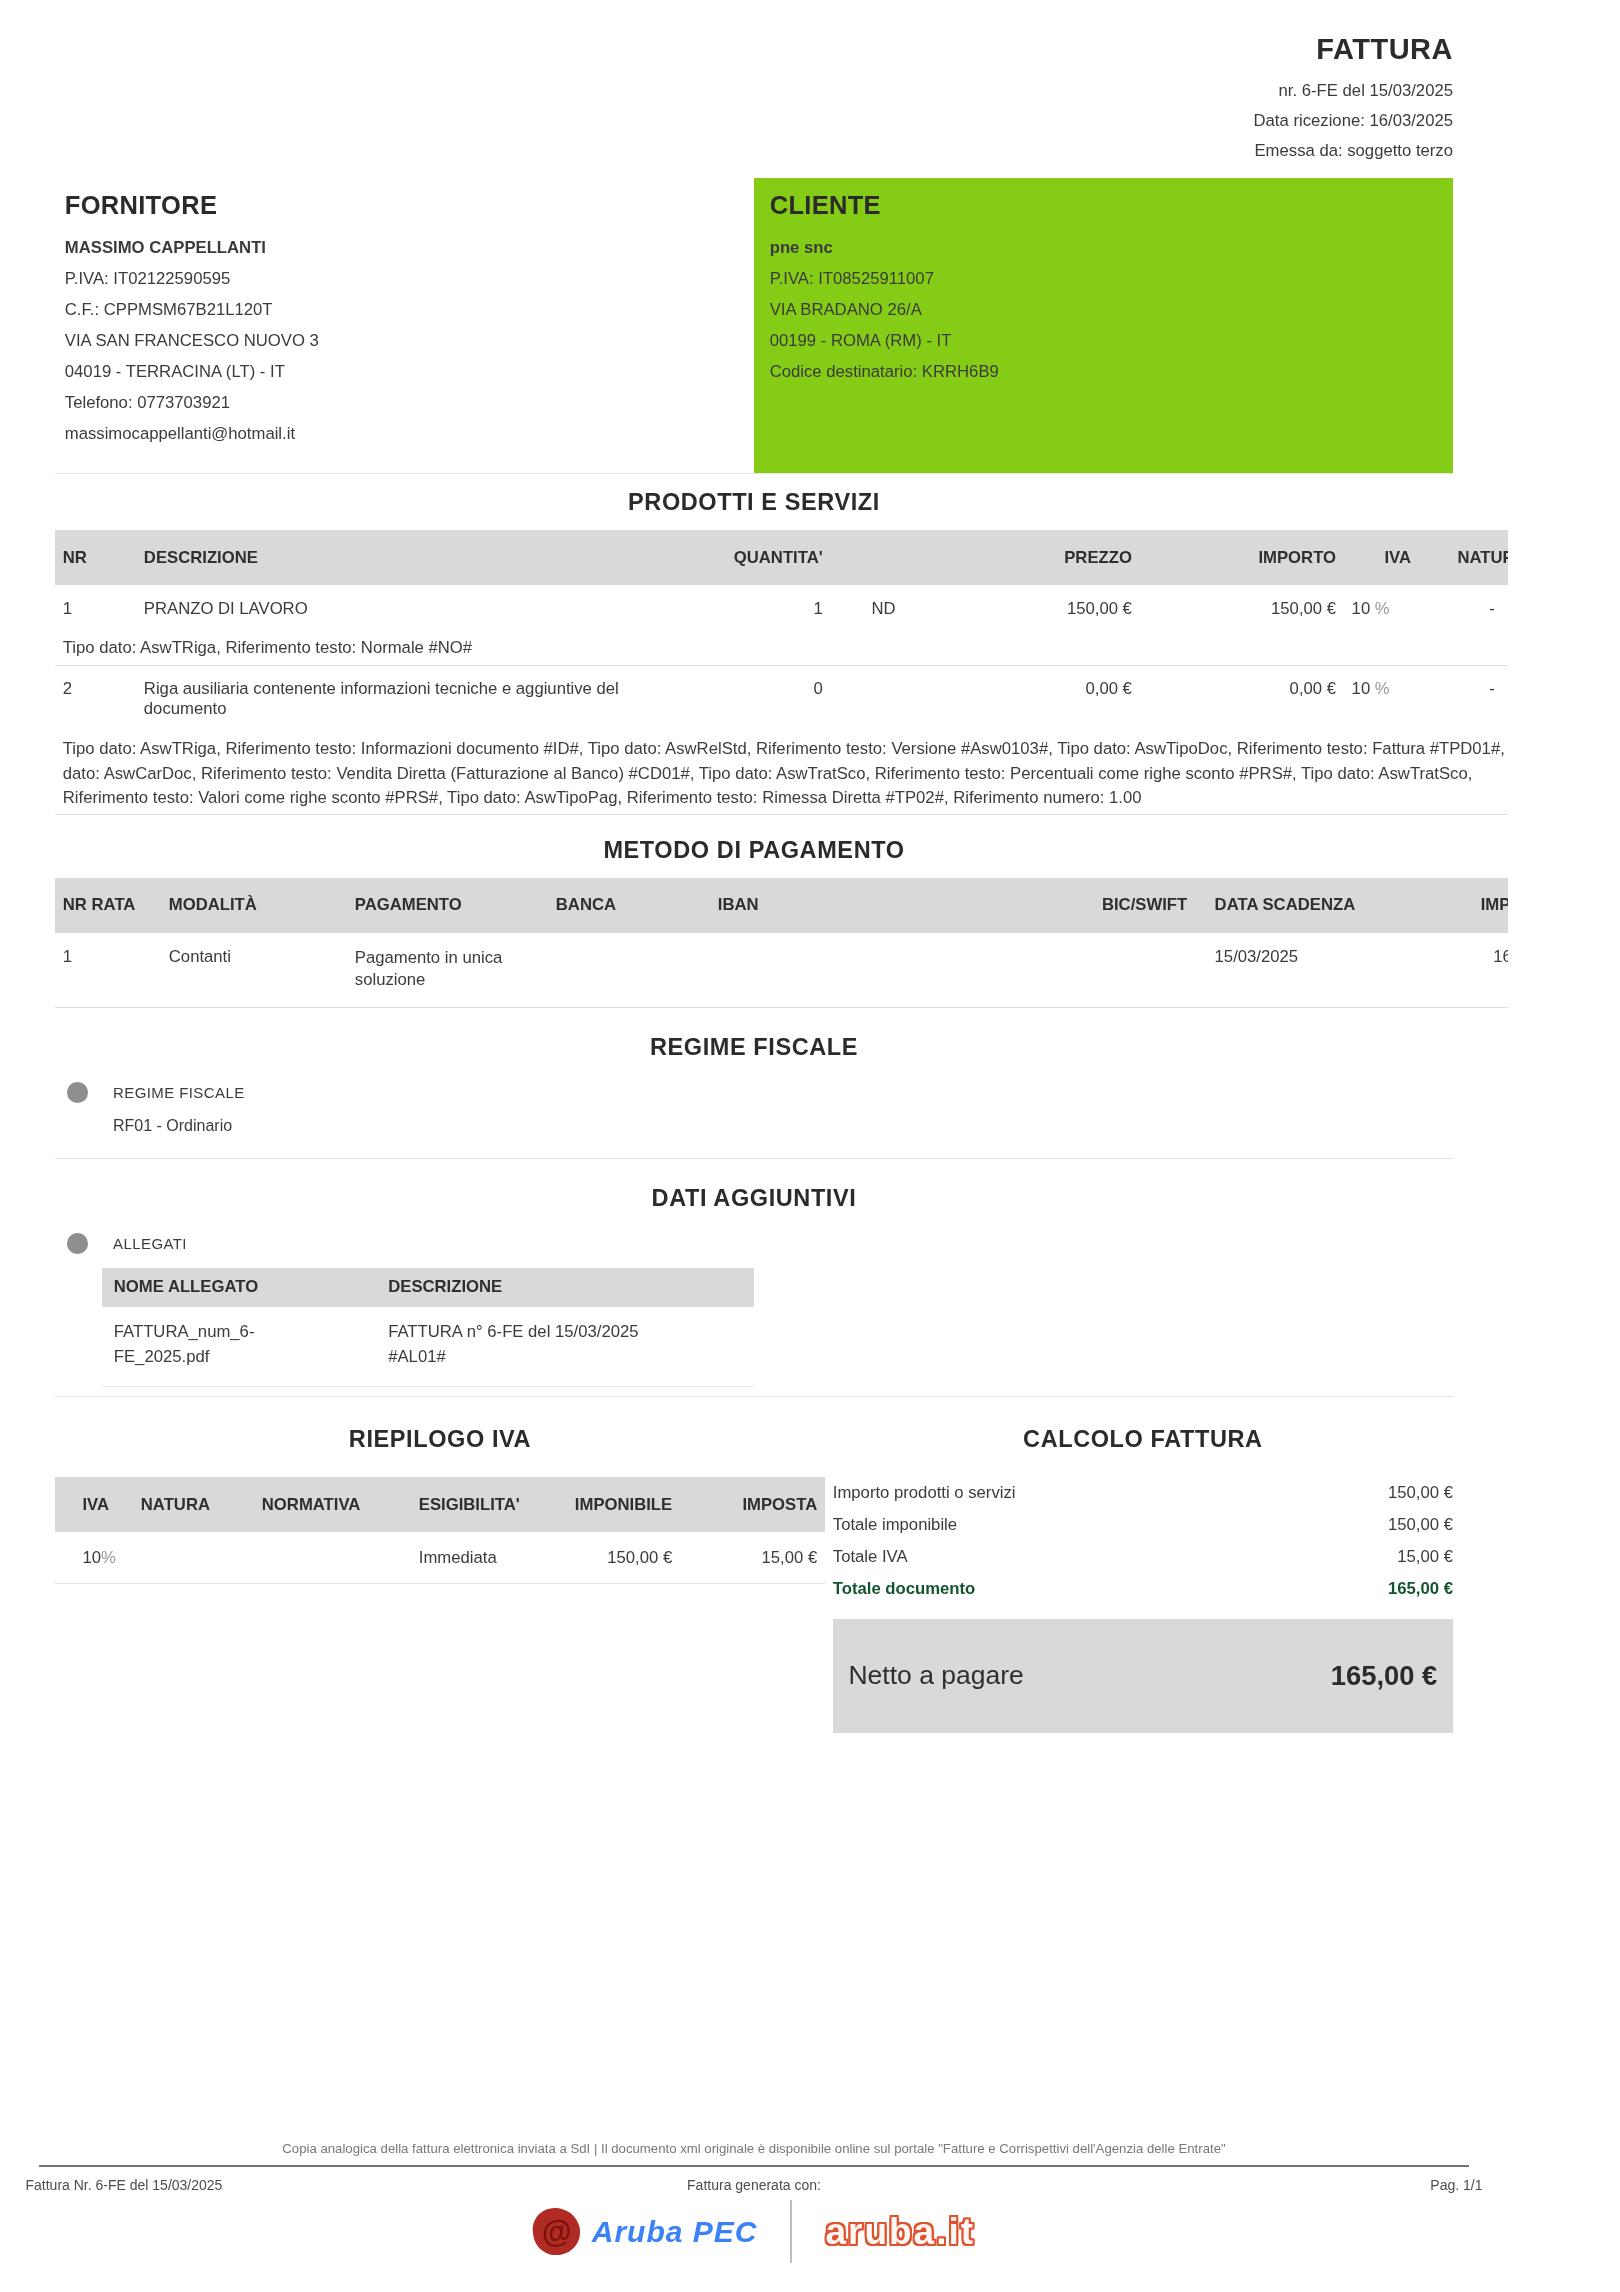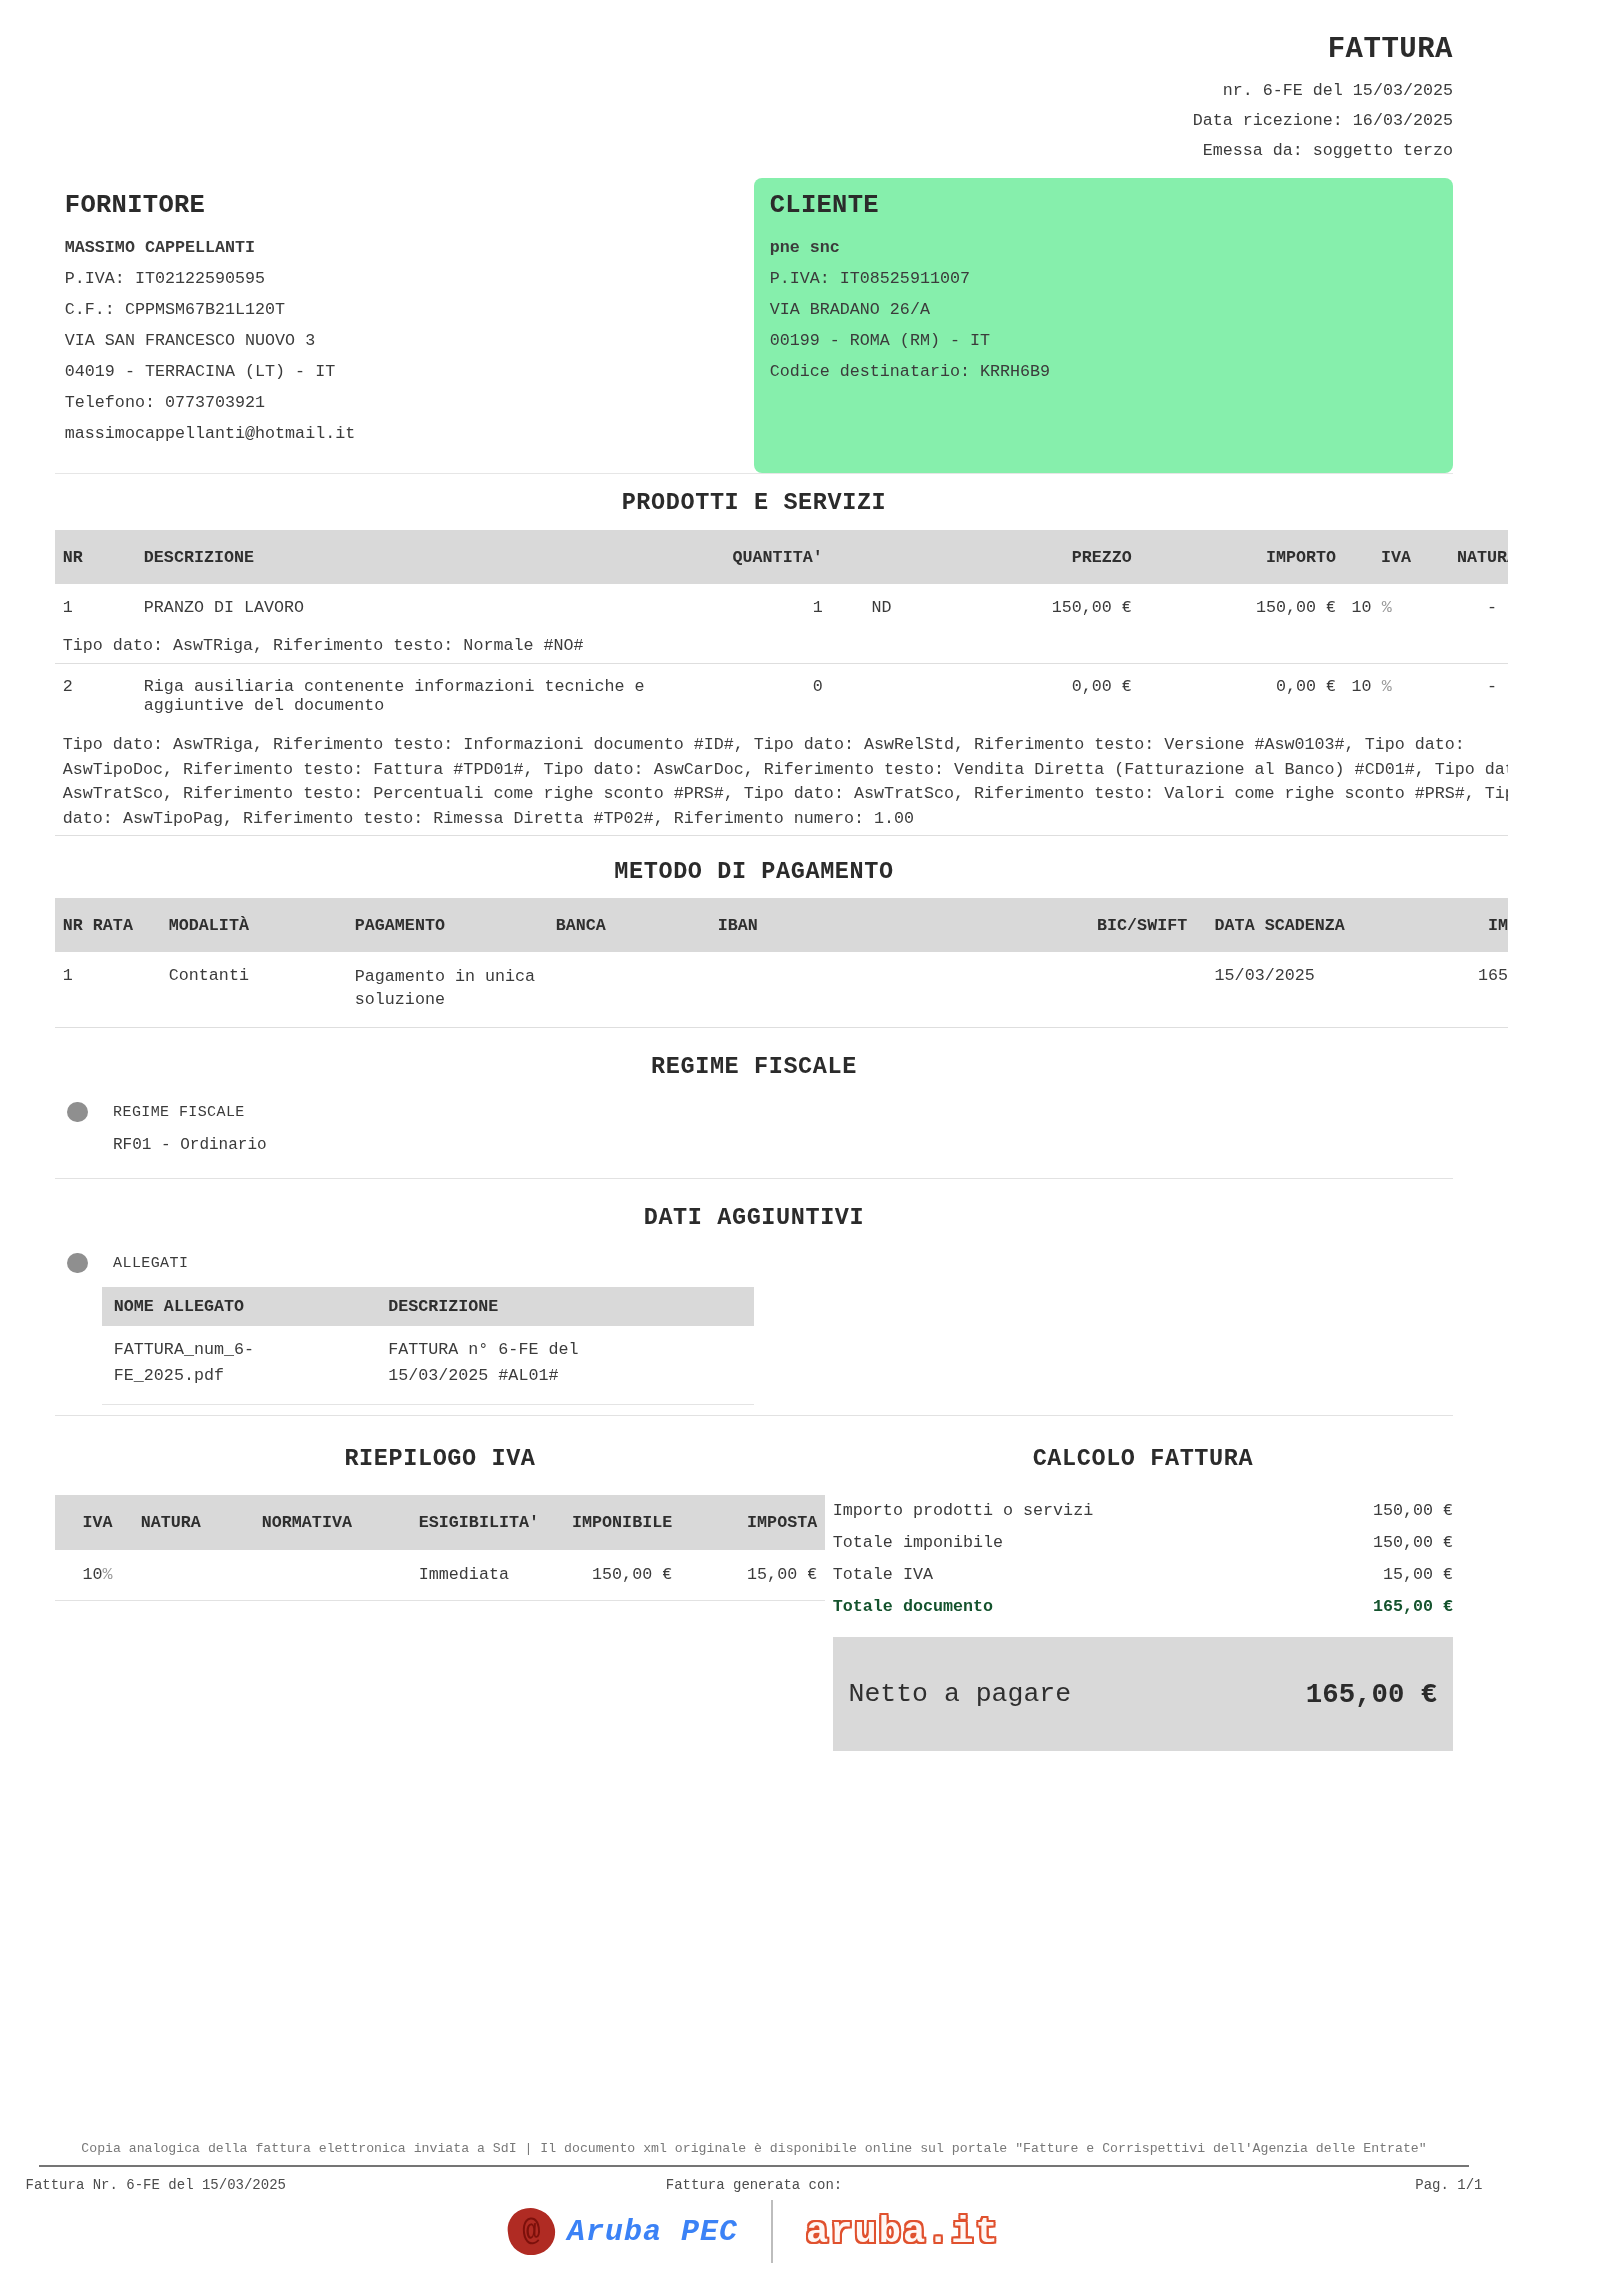--- a/index.html
+++ b/index.html
@@ -1,30 +1,30 @@
 <!DOCTYPE html>
 <html><head>
 <meta charset="utf-8">
 <style>
   * { margin:0; padding:0; box-sizing:border-box; }
   html,body { background:#ffffff; }
   .page {
     width:1508px; height:2293px; position:relative; overflow:hidden;
     background:#ffffff; color:#3b3b3b;
-    font-family:Liberation Mono, monospace;
+    font-family:Liberation Sans, sans-serif;
   }
   
   .doc-header { text-align:right; padding:33px 55px 0; }
   .doc-title { font-size:29px; font-weight:bold; color:#2b2b2b; letter-spacing:0.5px; margin-bottom:9.8px; }
   .doc-meta { font-size:16.7px; line-height:30px; color:#3b3b3b; }
   
   .parties { display:flex; margin:11.8px 55px 0; border-bottom:1px solid #e6e6e6; }
   .party { width:50%; }
   .party-fornitore { padding:13.7px 29px 23.5px 9.8px; }
-  .party-cliente { background:#86efac; padding:13.7px 19.6px 23.5px 15.7px;border-radius:8px; }
+  .party-cliente { background:#84cc16; padding:13.7px 19.6px 23.5px 15.7px; }
   .party h2 { font-size:25.5px; font-weight:bold; color:#2b2b2b; margin-bottom:11.8px; letter-spacing:0.3px; }
   .p-name { font-weight:bold; }
   .p-name,.p-line { font-size:16.7px; line-height:31px; }
   
   .section-title { text-align:center; font-size:23.5px; font-weight:bold; color:#2b2b2b; letter-spacing:0.6px; }
   .mt-products { margin-top:15.7px; }
   .mt-payment  { margin-top:21.6px; }
   .mt-regime   { margin-top:25.5px; }
   .mt-dati     { margin-top:25.5px; }
   

